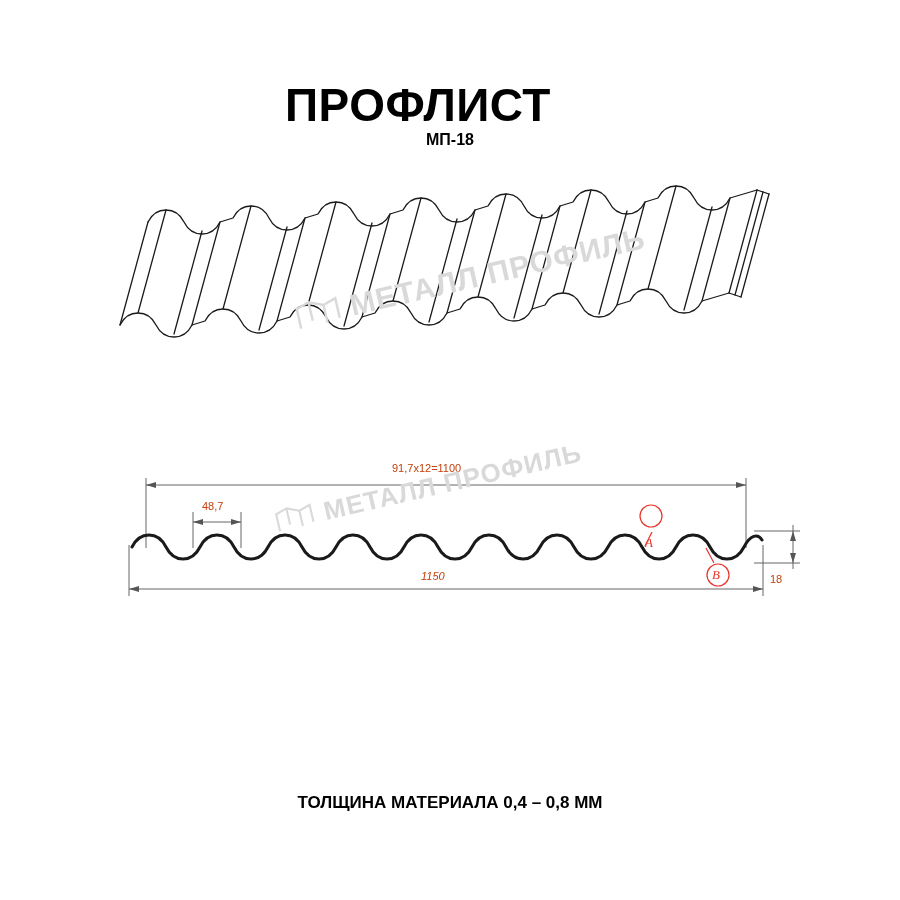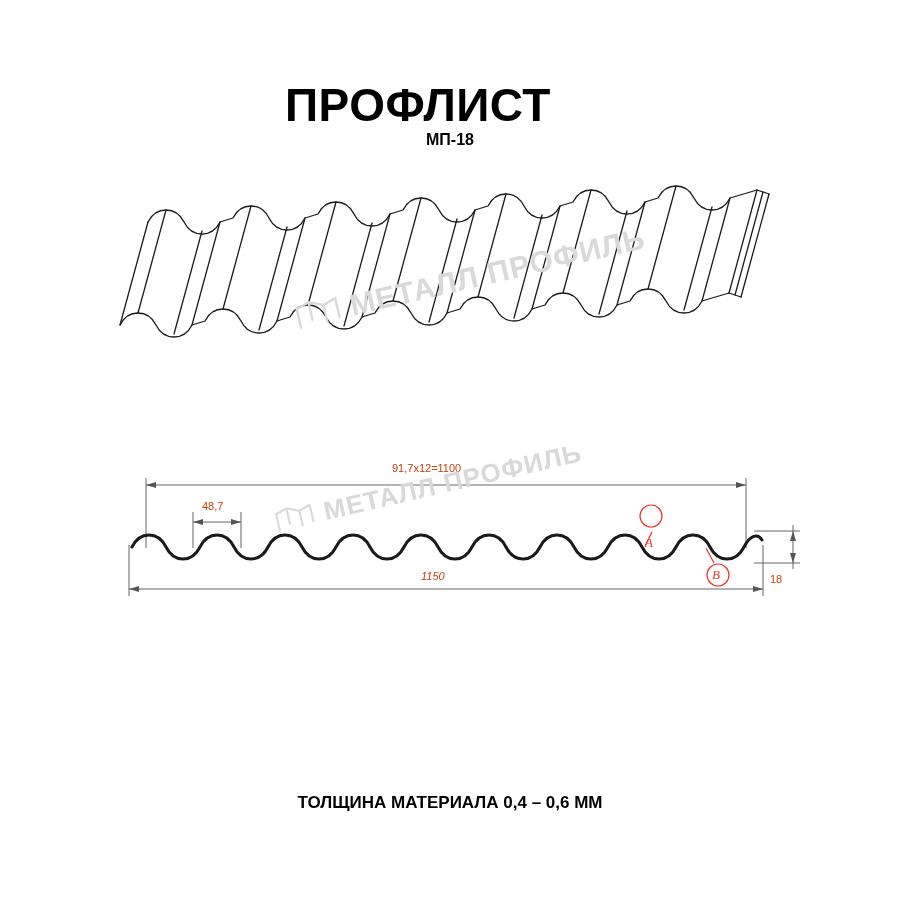--- a/index.html
+++ b/index.html
@@ -252,21 +252,21 @@
 <div class="subtitle">МП-18</div>
 
 <div class="dim-label" id="dim-top-label">91,7x12=1100</div>
 <div class="dim-label" id="dim-pitch-label">48,7</div>
 <div class="dim-label" id="dim-total-label">1150</div>
 <div class="dim-label" id="dim-height-label">18</div>
 
 <div class="callout-letter" id="callout-a-letter">A</div>
 <div class="callout-letter" id="callout-b-letter">B</div>
 
-<div class="footnote">ТОЛЩИНА МАТЕРИАЛА 0,4 – 0,6 ММ</div>
+<div class="footnote">ТОЛЩИНА МАТЕРИАЛА 0,4 – 0,8 ММ</div>
 
 <div class="wm" id="wm-top">
   <span class="wm-mark">
     <svg width="46" height="30" viewBox="0 0 46 30" fill="none" stroke="#d9d9d9" stroke-width="2.4">
       <path d="M3 27 L3 7 L16 3 L30 9 L43 5 L43 25"></path>
       <path d="M16 3 L16 22"></path>
       <path d="M30 9 L30 27"></path>
     </svg>
   </span><span>МЕТАЛЛ ПРОФИЛЬ</span>
 </div>

